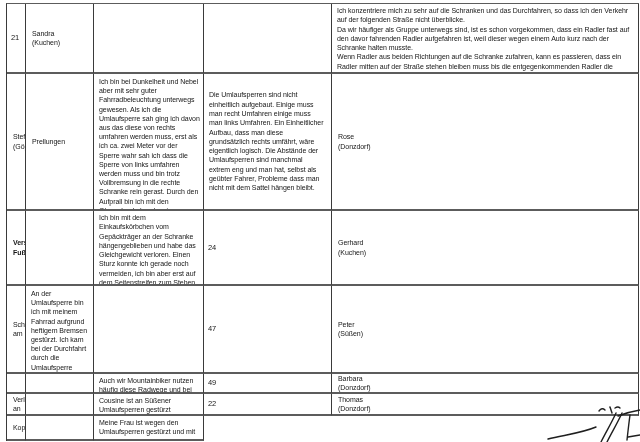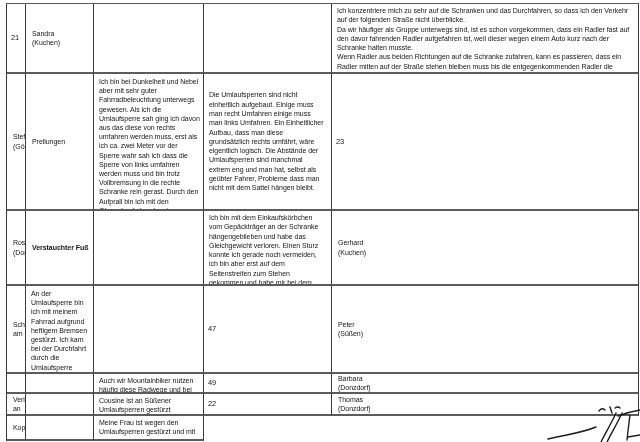--- a/index.html
+++ b/index.html
@@ -88,28 +88,28 @@
       <div class="cell c-injury"></div>
       <div class="cell c-account"></div>
       <div class="cell c-comment">Ich konzentriere mich zu sehr auf die Schranken und das Durchfahren, so dass ich den Verkehr auf der folgenden Straße nicht überblicke.
 Da wir häufiger als Gruppe unterwegs sind, ist es schon vorgekommen, dass ein Radler fast auf den davor fahrenden Radler aufgefahren ist, weil dieser wegen einem Auto kurz nach der Schranke halten musste.
 Wenn Radler aus beiden Richtungen auf die Schranke zufahren, kann es passieren, dass ein Radler mitten auf der Straße stehen bleiben muss bis die entgegenkommenden Radler die Straße überquert haben (vor allem wenn Gruppen unterwegs sind).</div>
       <div class="cell c-name">Stefan
 (Göppingen)</div>
       <div class="cell c-injury">Prellungen</div>
       <div class="cell c-account">Ich bin bei Dunkelheit und Nebel aber mit sehr guter Fahrradbeleuchtung unterwegs gewesen. Als ich die Umlaufsperre sah ging ich davon aus das diese von rechts umfahren werden muss, erst als ich ca. zwei Meter vor der Sperre wahr sah ich dass die Sperre von links umfahren werden muss und bin trotz Vollbremsung in die rechte Schranke rein gerast. Durch den Aufprall bin ich mit den Oberschenkel und meinen Genitalien voll in den Lenkervorbau geflogen. Am Oberschenkel hatte ich dadurch leichte Prellungen und die vordere Bremse war verbogen.</div>
       <div class="cell c-comment vmid">Die Umlaufsperren sind nicht einheitlich aufgebaut. Einige muss man recht Umfahren einige muss man links Umfahren. Ein Einheitlicher Aufbau, dass man diese grundsätzlich rechts umfährt, wäre eigentlich logisch. Die Abstände der Umlaufsperren sind manchmal extrem eng und man hat, selbst als geübter Fahrer, Probleme dass man nicht mit dem Sattel hängen bleibt.</div>
-      <div class="cell c-num">23</div>
       <div class="cell c-name">Rose
 (Donzdorf)</div>
       <div class="cell c-injury bold">Verstauchter Fuß</div>
       <div class="cell c-account"></div>
       <div class="cell c-comment">Ich bin mit dem Einkaufskörbchen vom Gepäckträger an der Schranke hängengeblieben und habe das Gleichgewicht verloren. Einen Sturz konnte ich gerade noch vermeiden, ich bin aber erst auf dem Seitenstreifen zum Stehen gekommen und habe mir bei dem Balanceakt den Fuß verstaucht.
 
 Seither habe ich Angst vor den Umlaufsperren und meide den Radweg. Für den täglichen Weg vom Harren zum Friedhof benutze ich jetzt Straße, dort fühle ich mich sicherer.</div>
+      <div class="cell c-num">24</div>
       <div class="cell c-name">Gerhard
 (Kuchen)</div>
       <div class="cell c-injury">Schwellung am Kinn</div>
       <div class="cell c-account">An der Umlaufsperre bin ich mit meinem Fahrrad aufgrund heftigem Bremsen gestürzt. Ich kam bei der Durchfahrt durch die Umlaufsperre seitlich vom geteerten Weg ab, sodass ich intuitiv stark bremste. Dadurch stürzte ich kopfüber über den Lenker auf den geteerten Radweg. Ohne diese Umlaufsperre wäre gar nichts passiert.</div>
       <div class="cell c-comment"></div>
       <div class="cell c-num">47</div>
       <div class="cell c-name">Peter
 (Süßen)</div>
       <div class="cell c-injury"></div>
       <div class="cell c-account"></div>

